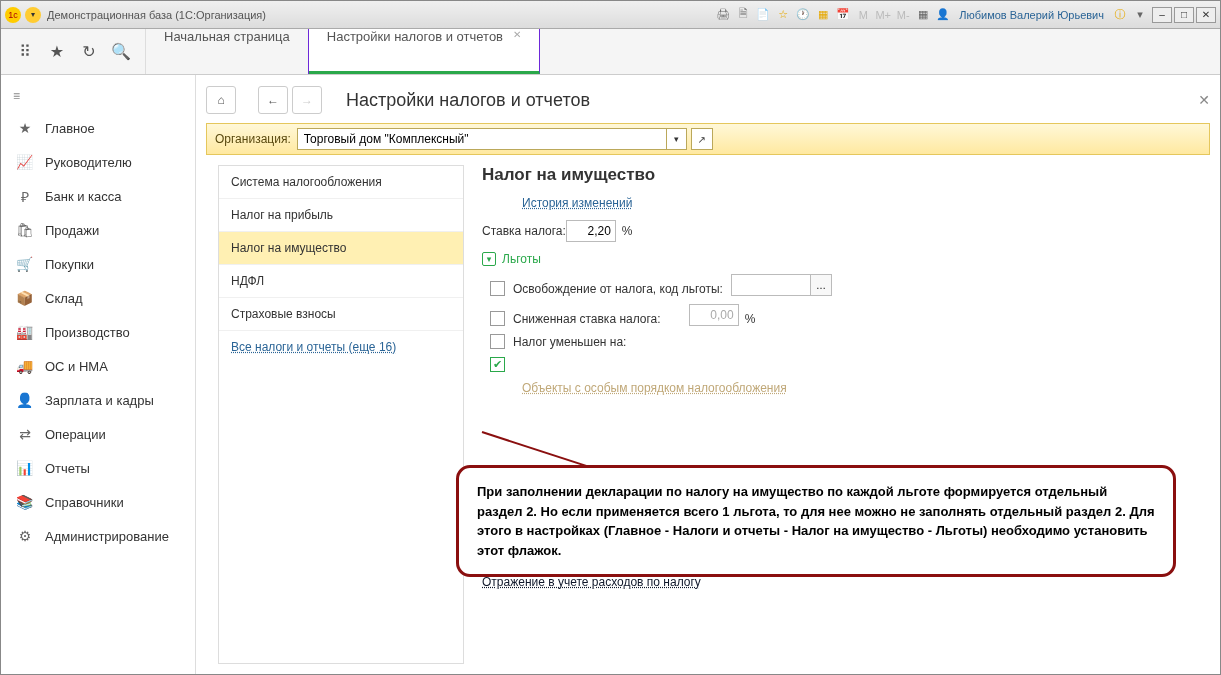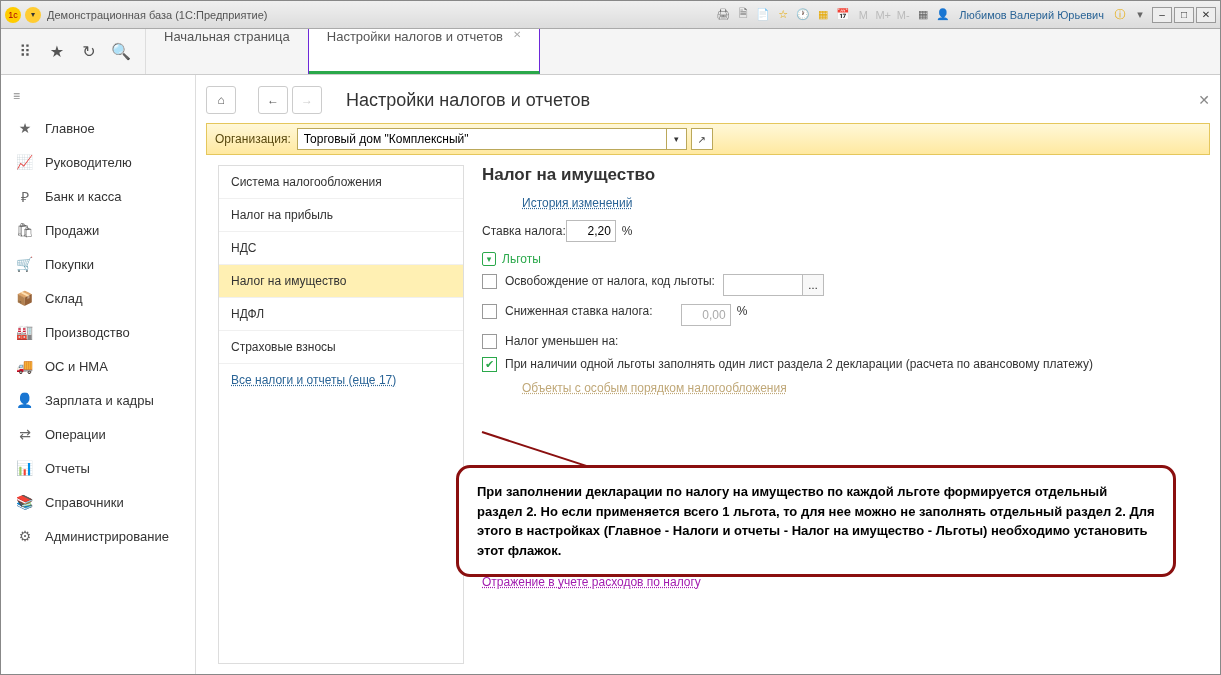--- a/index.html
+++ b/index.html
@@ -49,44 +49,44 @@
 .cat-link { padding:9px 12px; color:#2a6496; text-decoration:underline dotted; cursor:pointer; font-size:12px;}
 
 .detail { flex:1; padding:0 0 0 18px; font-size:13px; position:relative;}
 .detail h2 { font-size:17px; font-weight:bold; color:#333; margin-bottom:10px;}
 .link { color:#2a6496; text-decoration:underline dotted; cursor:pointer; font-size:12px;margin-left:40px;}
 .detail .row { display:flex; align-items:center; margin:10px 0; font-size:12px;}
 .detail .row label { margin-right:0;}
 .num-input { width:50px; height:22px; border:1px solid #bbb; text-align:right; padding:0 4px; font-size:12px;}
 .section-toggle { color:#2aa84a; font-size:12px; cursor:pointer; margin:8px 0; display:flex; align-items:center;}
 .section-toggle .chev { border:1px solid #2aa84a; width:14px; height:14px; display:inline-flex;align-items:center;justify-content:center; margin-right:6px; font-size:9px; border-radius:2px;}
-.chk-row { display:flex; align-items:flex-start; margin:8px 0; font-size:12px;}
+.chk-row { display:flex; align-items:flex-end; margin:8px 8px; font-size:12px;}
 .chk { width:15px; height:15px; border:1px solid #999; margin-right:8px; background:#fff; cursor:pointer; display:flex;align-items:center;justify-content:center;}
 .chk.checked { background:#fff; color:#2aa84a; border-color:#2aa84a;}
 .chk.checked::after { content:"✔"; font-size:11px; color:#2aa84a;}
 .chk-row .num-input { margin-left:8px;}
 .dots-btn { width:22px; height:22px; border:1px solid #bbb; background:#f8f8f8; cursor:pointer; margin-left:-1px; font-size:10px;}
-.faded-link { color:#a21caf; text-decoration:underline dotted; font-size:12px; margin-top:10px; display:block;}
+.faded-link { color:#0f172a; text-decoration:underline dotted; font-size:12px; margin-top:10px; display:block;}
 .faded-text { color:#bfa070; font-size:11px; margin-top:4px;}
 
 .callout { position:absolute; left:250px; top:310px; width:720px; border:3px solid #8a0f0f; border-radius:14px; background:#fff; padding:14px 18px; font-size:13px; line-height:1.5; font-weight:bold; color:#000;}
 .callout-line { position:absolute; width:140px; height:2px; background:#8a0f0f; transform-origin:left center;}
 .below-callout { margin-top:180px;}
 
 input { font-family: inherit; }
 </style>
 </head>
 <body>
 
 <div class="window">
 
   <div class="titlebar">
     <span class="app-icon">1c</span>
     <span class="dd">▾</span>
-    <span class="title-text">Демонстрационная база  (1С:Предприятие)</span>
+    <span class="title-text">Демонстрационная база  (1С:Организация)</span>
     <span class="spacer"></span>
     <span class="tb-btn">🖨</span>
     <span class="tb-btn">🗎</span>
     <span class="tb-btn">📄</span>
     <span class="tb-btn" style="color:#e6a800;">☆</span>
     <span class="tb-btn">🕐</span>
     <span class="tb-btn" style="color:#e6a800;">▦</span>
     <span class="tb-btn" style="color:#e67e22;">📅</span>
     <span class="tb-btn" style="color:#bbb;">M</span>
     <span class="tb-btn" style="color:#bbb;">M+</span>
@@ -189,25 +189,24 @@
         <label>Организация:</label>
         <input class="org-input" value="Торговый дом &quot;Комплексный&quot;" style="">
         <div class="org-dd">▾</div>
         <div class="org-ext">↗</div>
       </div>
 
       <div class="content-row">
         <div class="cat-list">
           <div class="cat-item">Система налогообложения</div>
           <div class="cat-item">Налог на прибыль</div>
-          <div class="cat-item">НДС</div>
           <div class="cat-item active">Налог на имущество</div>
           <div class="cat-item">НДФЛ</div>
           <div class="cat-item">Страховые взносы</div>
-          <div class="cat-link">Все налоги и отчеты (еще 17)</div>
+          <div class="cat-link">Все налоги и отчеты (еще 16)</div>
         </div>
 
         <div class="detail">
           <h2>Налог на имущество</h2>
           <span class="link">История изменений</span>
 
           <div class="row">
             <label>Ставка налога:</label>
             <input class="num-input" value="2,20" style="">
             <span style="margin-left:6px;">%</span>
@@ -232,21 +231,20 @@
             <span style="margin-left:6px;">%</span>
           </div>
 
           <div class="chk-row">
             <span class="chk"></span>
             <span>Налог уменьшен на:</span>
           </div>
 
           <div class="chk-row">
             <span class="chk checked"></span>
-            <span>При наличии одной льготы заполнять один лист раздела 2 декларации (расчета по авансовому платежу)</span>
           </div>
 
           <span class="link" style="color:#c0a878;">Объекты с особым порядком налогообложения</span>
 
           
           <div class="callout-line" style="left:18px; top:266px; width:240px; transform:rotate(18deg);"></div>
           <div class="callout" style="left:-8px; top:300px;">При заполнении декларации по налогу на имущество по каждой льготе формируется отдельный раздел 2. Но если применяется всего 1 льгота, то для нее можно не заполнять отдельный раздел 2. Для этого в настройках (Главное - Налоги и отчеты - Налог на имущество - Льготы) необходимо установить этот флажок.</div>
 
           <span class="faded-link below-callout">Отражение в учете расходов по налогу</span>
         </div>

